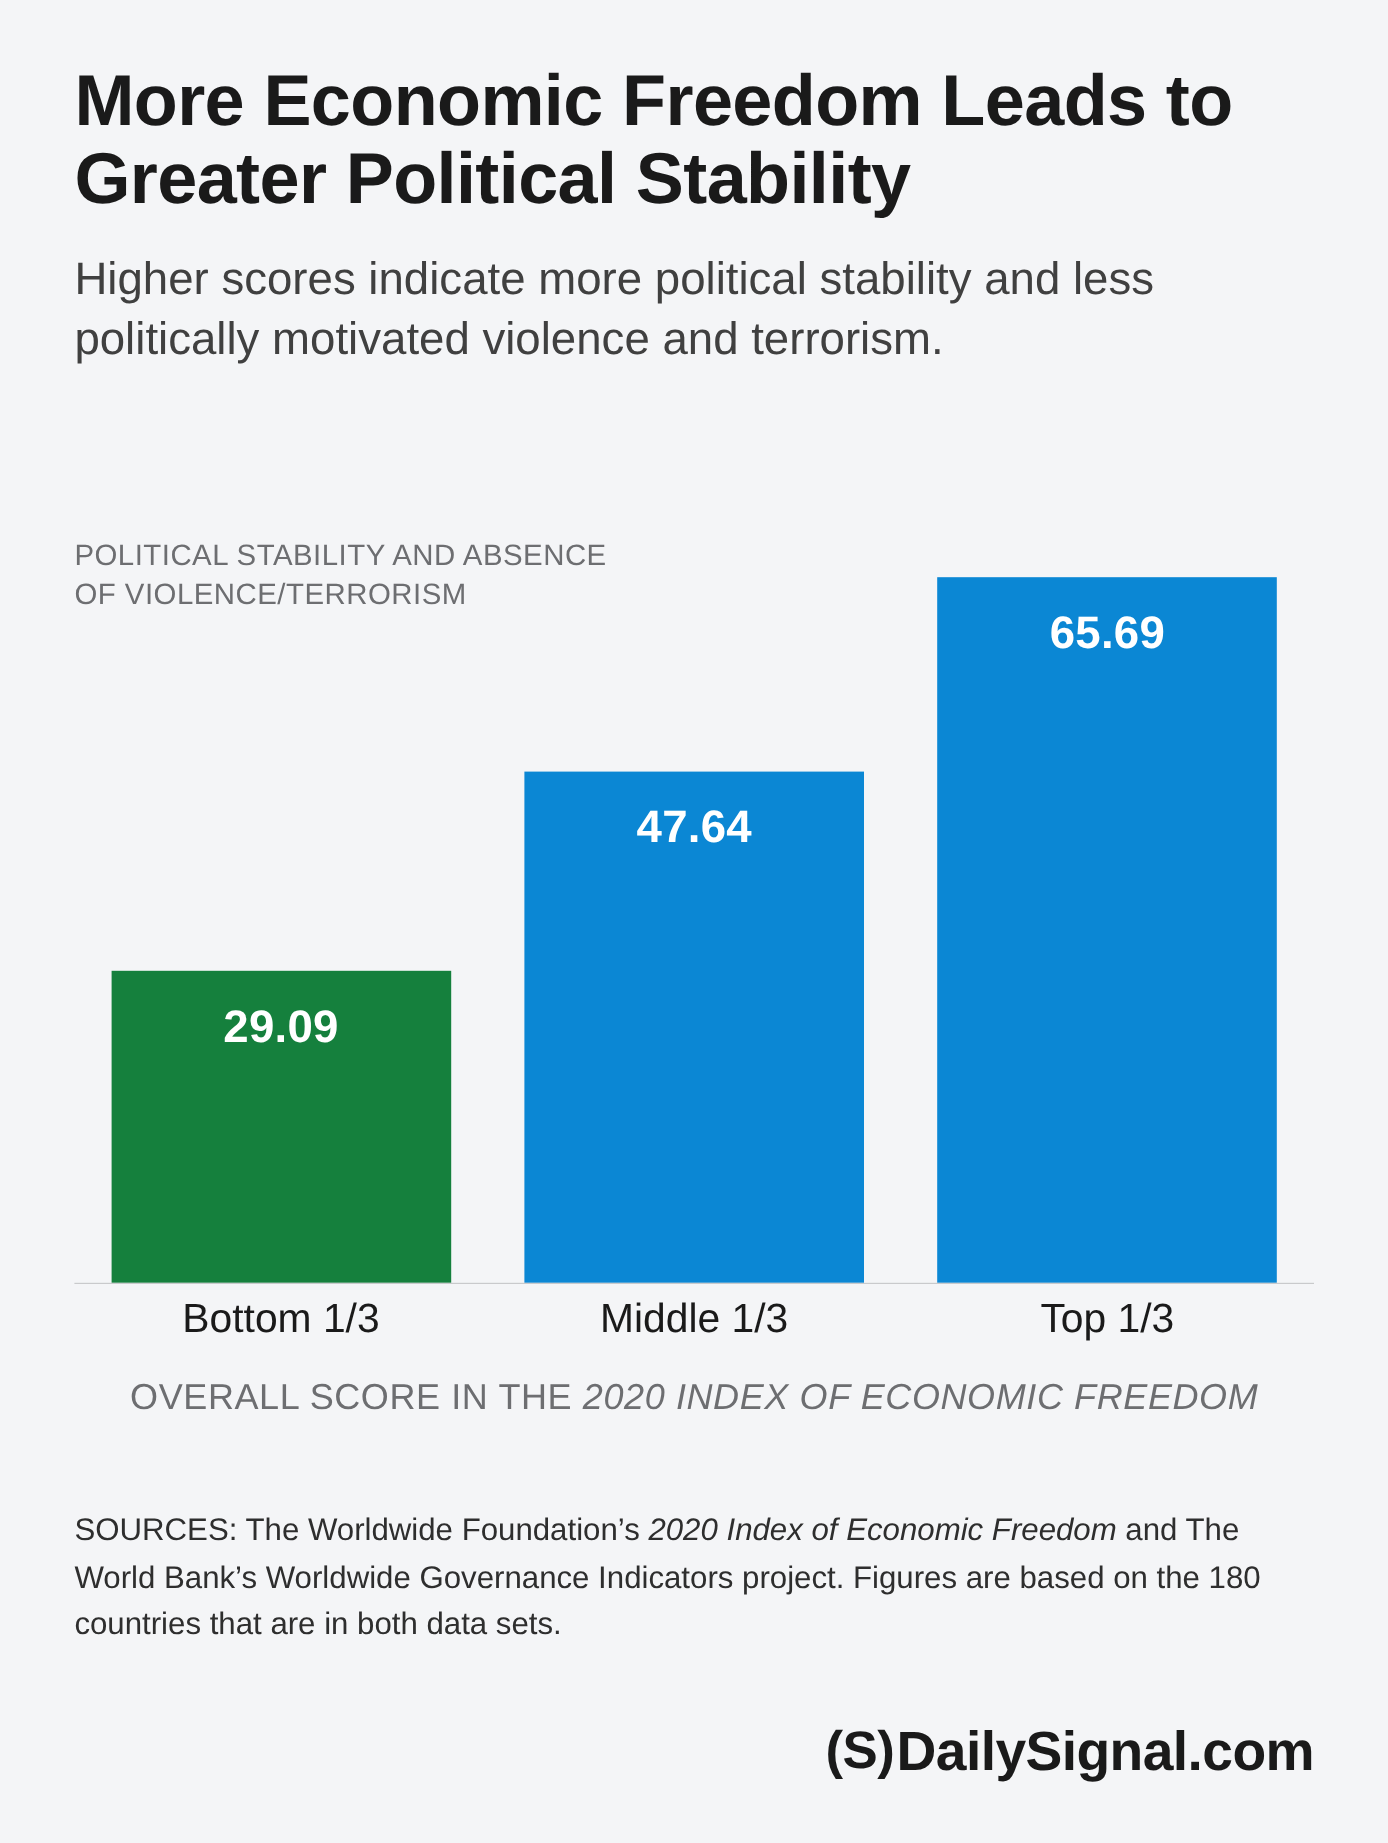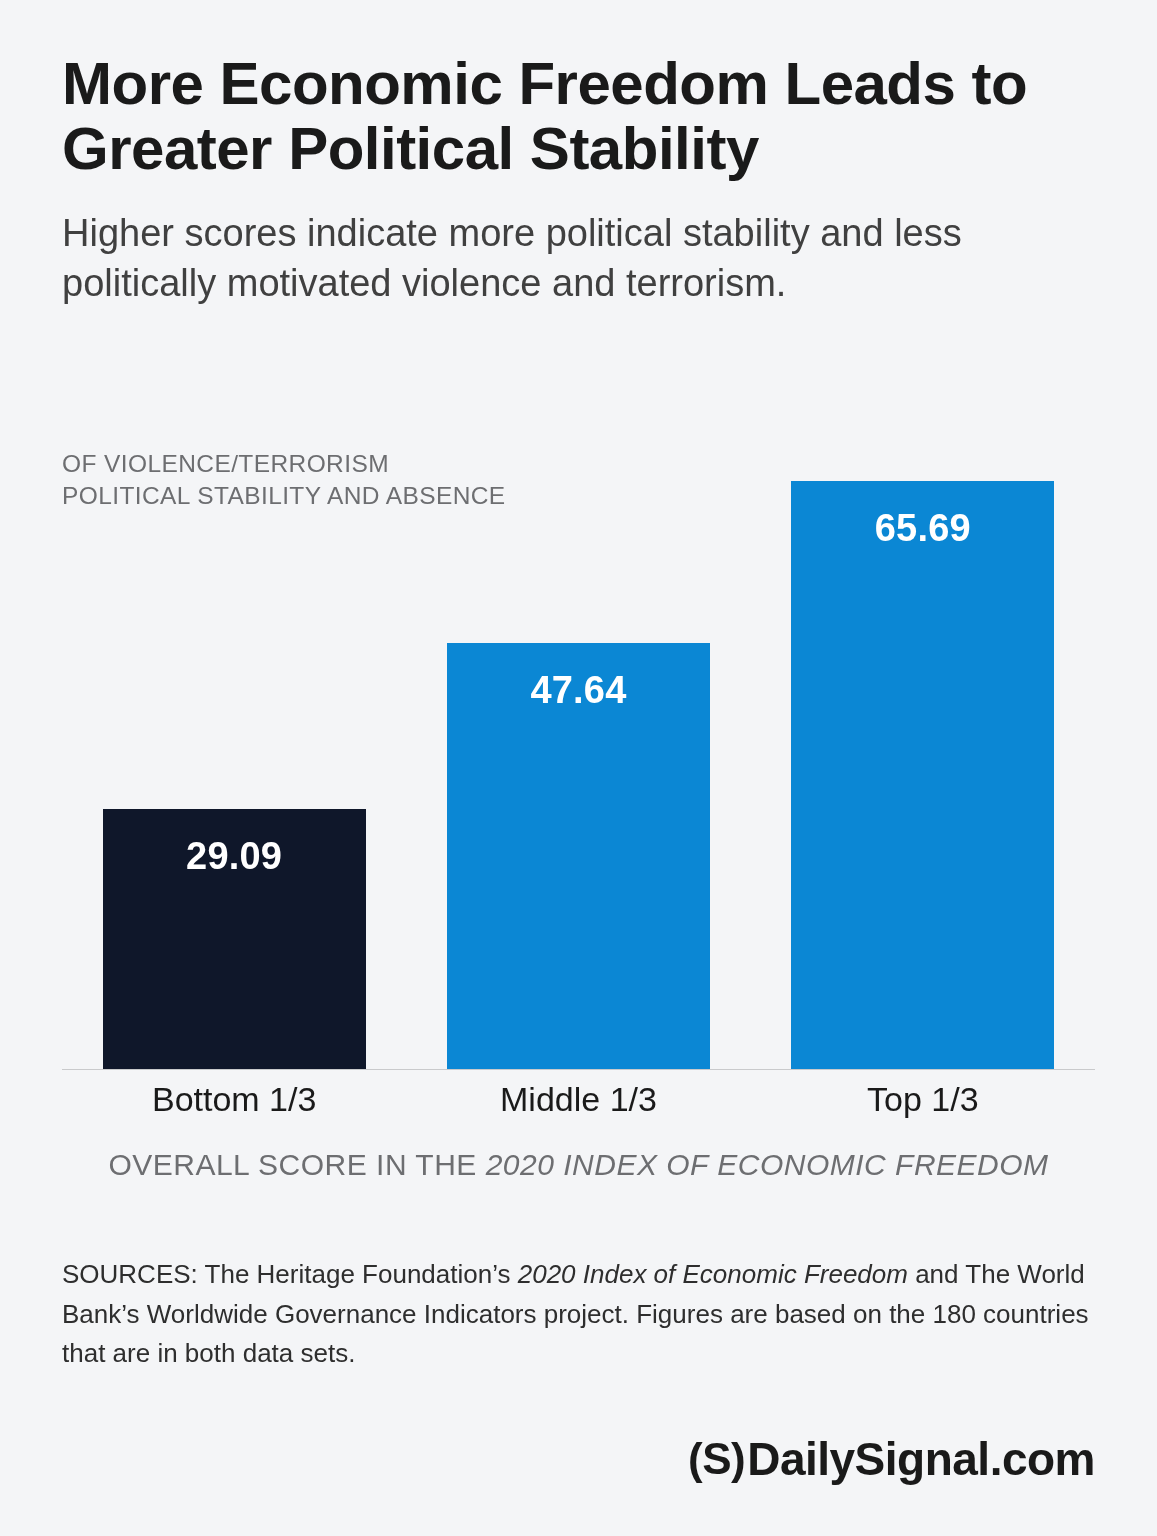--- a/index.html
+++ b/index.html
@@ -80,21 +80,21 @@
     align-items: flex-end;
   }
   .bar-slot {
     flex: 1 1 0;
     display: flex;
     justify-content: center;
     align-items: flex-end;
     height: 100%;
   }
   .bar {
-    width: 263px;
+    width: 283px;
     background: #0b87d4;
     position: relative;
     display: flex;
     justify-content: center;
   }
   .bar-value {
     color: #ffffff;
     font-size: 38px;
     font-weight: bold;
     margin-top: 26px;
@@ -163,30 +163,30 @@
 </head>
 <body>
 
 <div class="page">
 
   <h1 class="title">More Economic Freedom Leads to Greater Political Stability</h1>
 
   <p class="subtitle">Higher scores indicate more political stability and less politically motivated violence and terrorism.</p>
 
   <div class="axis-note">
+    <div>POLITICAL STABILITY AND ABSENCE</div>
     <div>OF VIOLENCE/TERRORISM</div>
-    <div>POLITICAL STABILITY AND ABSENCE</div>
   </div>
 
   <div class="chart-area">
     <div class="plot">
       <div class="bars">
 
         <div class="bar-slot">
-          <div class="bar" id="bar0" style="height: 260.194px; background: #0f172a;">
+          <div class="bar" id="bar0" style="height: 260.194px; background: #15803d;">
             <span class="bar-value">29.09</span>
           </div>
         </div>
 
         <div class="bar-slot">
           <div class="bar" id="bar1" style="height: 426.113px; background: rgb(11, 135, 212);">
             <span class="bar-value">47.64</span>
           </div>
         </div>
 
@@ -205,21 +205,21 @@
     <div class="cat-label">Bottom 1/3</div>
     <div class="cat-label">Middle 1/3</div>
     <div class="cat-label">Top 1/3</div>
   </div>
 
   <div class="x-axis-title">
     <span>OVERALL SCORE IN THE </span><span class="em">2020 INDEX OF ECONOMIC FREEDOM</span>
   </div>
 
   <div class="sources">
-    <span>SOURCES: The Heritage Foundation’s </span><span class="em">2020 Index of Economic Freedom</span><span> and The World Bank’s Worldwide Governance Indicators project. Figures are based on the 180 countries that are in both data sets.</span>
+    <span>SOURCES: The Worldwide Foundation’s </span><span class="em">2020 Index of Economic Freedom</span><span> and The World Bank’s Worldwide Governance Indicators project. Figures are based on the 180 countries that are in both data sets.</span>
   </div>
 
   <div class="logo">
     <span class="logo-mark">(S)</span>
     <span>DailySignal.com</span>
   </div>
 
 </div>
 
 </body></html>

